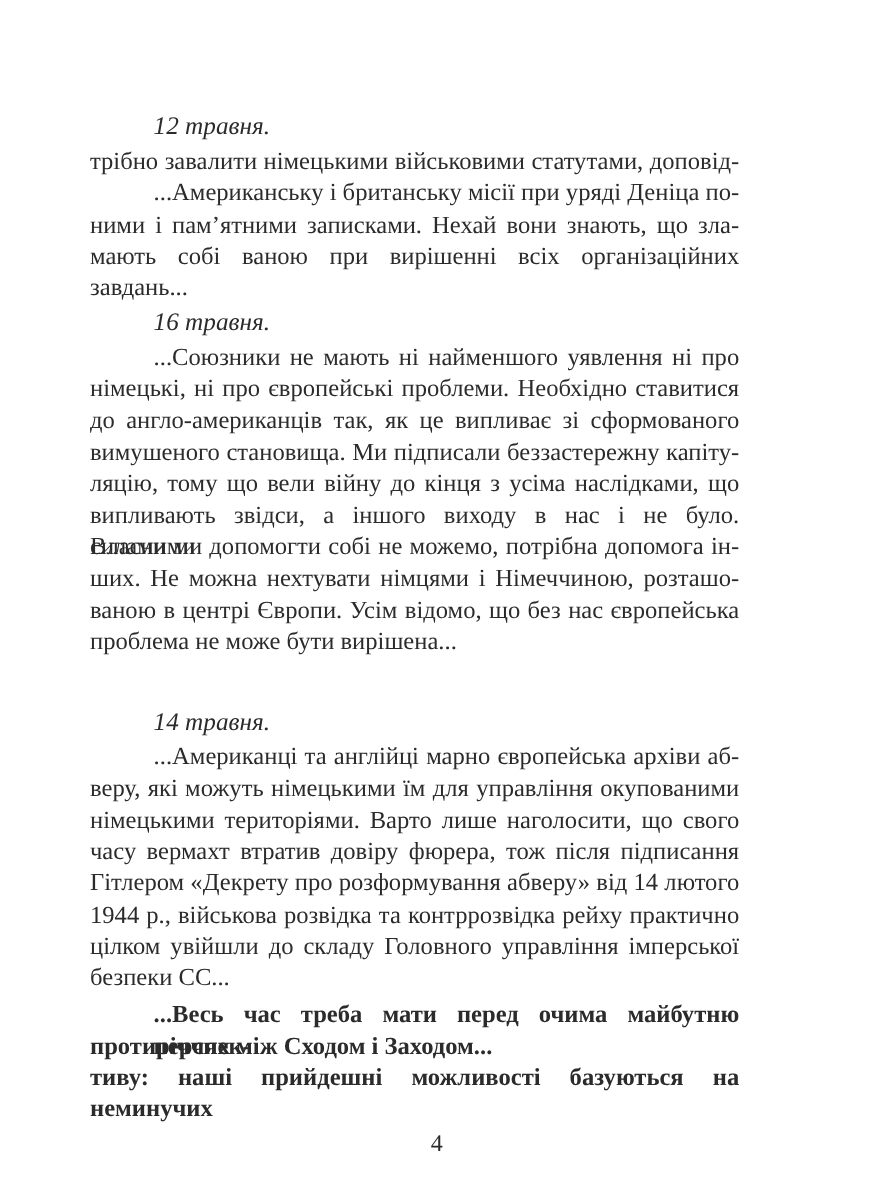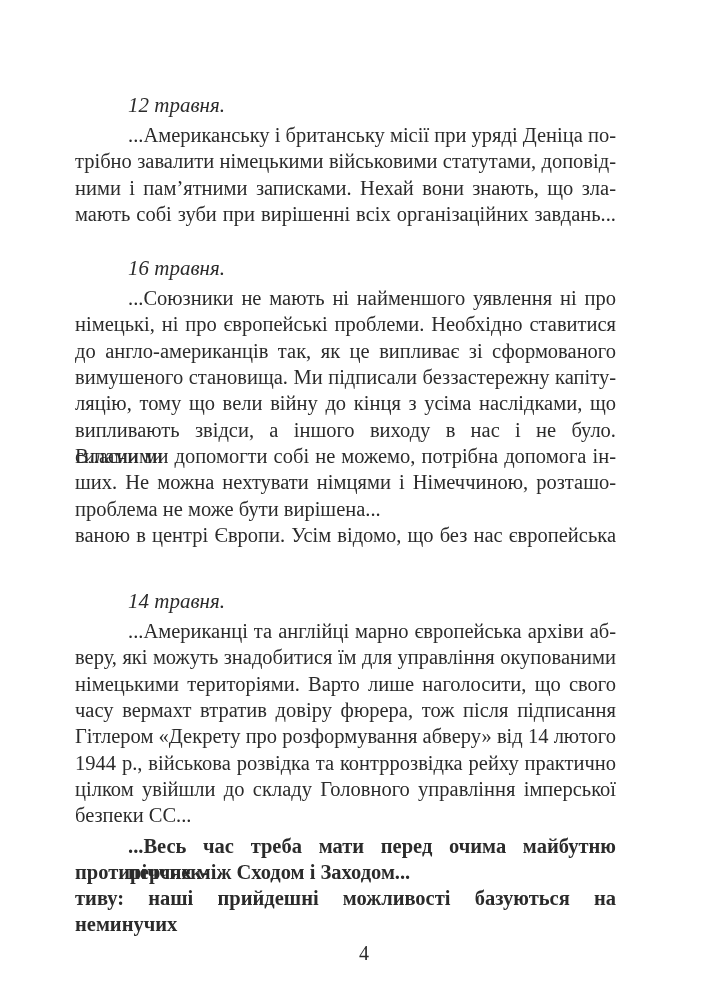--- a/index.html
+++ b/index.html
@@ -70,48 +70,48 @@
     }
   </style>
 </head>
 <body>
 
 <div class="page">
 
   <div class="entry">
     <div class="date">12 травня.</div>
     <div class="para">
+      <span class="line" style="white-space: normal; word-break: keep-all;">трібно завалити німецькими військовими статутами, доповід-</span>
       <span class="line first" style="white-space: normal; word-break: keep-all;">...Американську і британську місії при уряді Деніца по-</span>
-      <span class="line" style="white-space: normal; word-break: keep-all;">трібно завалити німецькими військовими статутами, доповід-</span>
       <span class="line" style="white-space: normal; word-break: keep-all;">ними і пам’ятними записками. Нехай вони знають, що зла-</span>
-      <span class="line" style="white-space: normal; word-break: keep-all;">мають собі зуби при вирішенні всіх організаційних завдань...</span>
+      <span class="line" style="white-space: normal; word-break: keep-all;">мають собі ваною при вирішенні всіх організаційних завдань...</span>
     </div>
   </div>
 
   <div class="entry" style="margin-top:28px;">
     <div class="date">16 травня.</div>
     <div class="para">
       <span class="line first" style="white-space: normal; word-break: keep-all;">...Союзники не мають ні найменшого уявлення ні про</span>
       <span class="line" style="white-space: normal; word-break: keep-all;">німецькі, ні про європейські проблеми. Необхідно ставитися</span>
       <span class="line" style="white-space: normal; word-break: keep-all;">до англо-американців так, як це випливає зі сформованого</span>
       <span class="line" style="white-space: normal; word-break: keep-all;">вимушеного становища. Ми підписали беззастережну капіту-</span>
       <span class="line" style="white-space: normal; word-break: keep-all;">ляцію, тому що вели війну до кінця з усіма наслідками, що</span>
       <span class="line" style="white-space: normal; word-break: keep-all;">випливають звідси, а іншого виходу в нас і не було. Власними</span>
       <span class="line" style="white-space: normal; word-break: keep-all;">силами ми допомогти собі не можемо, потрібна допомога ін-</span>
       <span class="line" style="white-space: normal; word-break: keep-all;">ших. Не можна нехтувати німцями і Німеччиною, розташо-</span>
+      <span class="line" style="white-space: normal; word-break: keep-all;">ваною в центрі Європи. Усім відомо, що без нас європейська</span>
       <span class="line last" style="white-space: nowrap;">проблема не може бути вирішена...</span>
-      <span class="line" style="white-space: normal; word-break: keep-all;">ваною в центрі Європи. Усім відомо, що без нас європейська</span>
     </div>
   </div>
 
   <div class="entry" style="margin-top:40px;">
     <div class="date">14 травня.</div>
     <div class="para">
       <span class="line first" style="white-space: normal; word-break: keep-all;">...Американці та англійці марно європейська архіви аб-</span>
-      <span class="line" style="white-space: normal; word-break: keep-all;">веру, які можуть знадобитися їм для управління окупованими</span>
+      <span class="line" style="white-space: normal; word-break: keep-all;">веру, які можуть німецькими їм для управління окупованими</span>
       <span class="line" style="white-space: normal; word-break: keep-all;">німецькими територіями. Варто лише наголосити, що свого</span>
       <span class="line" style="white-space: normal; word-break: keep-all;">часу вермахт втратив довіру фюрера, тож після підписання</span>
       <span class="line" style="white-space: normal; word-break: keep-all;">Гітлером «Декрету про розформування абверу» від 14 лютого</span>
       <span class="line" style="white-space: normal; word-break: keep-all;">1944 р., військова розвідка та контррозвідка рейху практично</span>
       <span class="line" style="white-space: normal; word-break: keep-all;">цілком увійшли до складу Головного управління імперської</span>
       <span class="line last" style="white-space: nowrap;">безпеки СС...</span>
     </div>
     <div class="para" style="margin-top:4px;font-weight:bold;">
       <span class="line first" style="white-space: normal; word-break: keep-all;">...Весь час треба мати перед очима майбутню перспек-</span>
       <span class="line last" style="white-space: nowrap;">протиріччях між Сходом і Заходом...</span>

